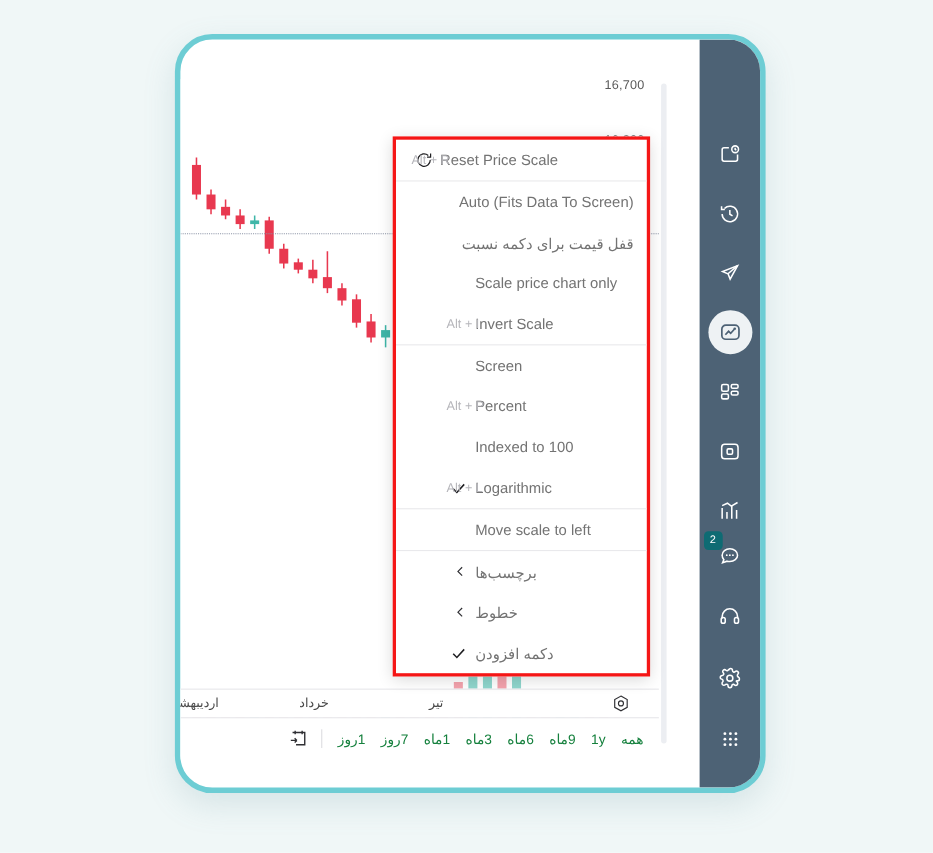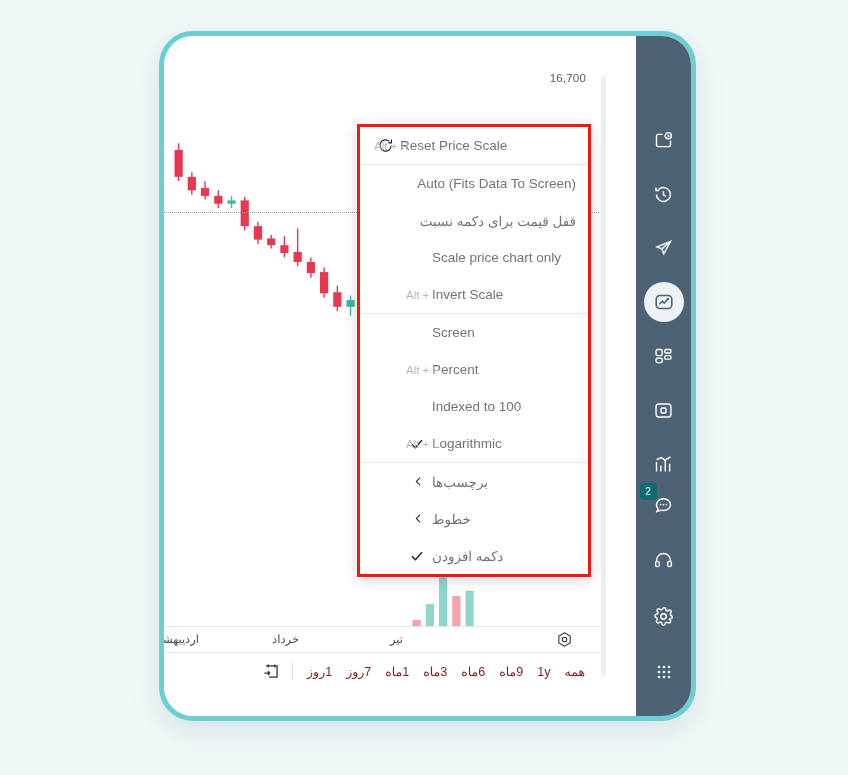--- a/index.html
+++ b/index.html
@@ -118,21 +118,21 @@
     background: #ffffff;
     direction: rtl;
     display: flex;
     align-items: center;
     justify-content: flex-start;
     padding: 0 8px 0 0;
     gap: 2px;
   }
   .range-btn {
     font-size: 12.5px;
-    color: #7f1d1d;
+    color: #15803d;
     padding: 4px 6px;
     white-space: nowrap;
     cursor: pointer;
     border-radius: 4px;
   }
   .range-sep {
     width: 1px;
     height: 17px;
     background: #dcdce0;
     margin: 0 6px;
@@ -566,20 +566,26 @@
           <span class="ctx-label ltr">Logarithmic</span>
           <span class="ctx-trail">
             <svg width="16" height="16" viewBox="0 0 24 24" fill="none" stroke="currentColor" stroke-width="2.1">
               <path d="M4.5 12.5 9.5 17.5 19.5 6.5"></path>
             </svg>
           </span>
         </div>
       </div>
       <div class="ctx-group">
         <div class="ctx-item">
+          <span class="ctx-label ltr">Move scale to left</span>
+          <span class="ctx-trail"></span>
+        </div>
+      </div>
+      <div class="ctx-group">
+        <div class="ctx-item">
           <span class="ctx-lead">
             <svg width="13" height="13" viewBox="0 0 24 24" fill="none" stroke="currentColor" stroke-width="2">
               <path d="M15 5 8 12l7 7"></path>
             </svg>
           </span>
           <span class="ctx-label">برچسب‌ها</span>
           <span class="ctx-trail"></span>
         </div>
         <div class="ctx-item">
           <span class="ctx-lead">

